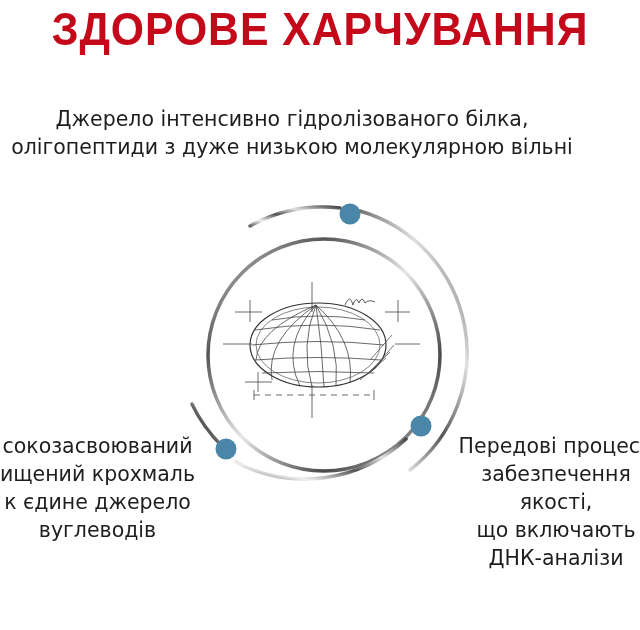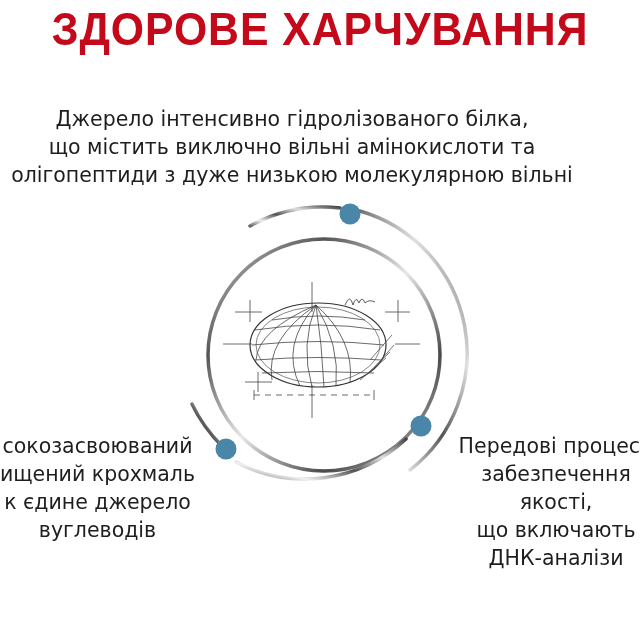--- a/index.html
+++ b/index.html
@@ -15,21 +15,20 @@
   .right-text { left: 436px; width: 240px; top: 432px; }
   svg.diagram { position: absolute; left: 0; top: 0; }
 </style>
 </head>
 <body>
 
 <div class="title">ЗДОРОВЕ ХАРЧУВАННЯ</div>
 
 <div class="text-block top-text">
   <div>Джерело інтенсивно гідролізованого білка,</div>
-  <div>що містить виключно вільні амінокислоти та</div>
   <div>олігопептиди з дуже низькою молекулярною вільні</div>
 </div>
 
 <div class="text-block left-text">
   <div>сокозасвоюваний</div>
   <div>ищений крохмаль</div>
   <div>к єдине джерело</div>
   <div>вуглеводів</div>
 </div>
 

